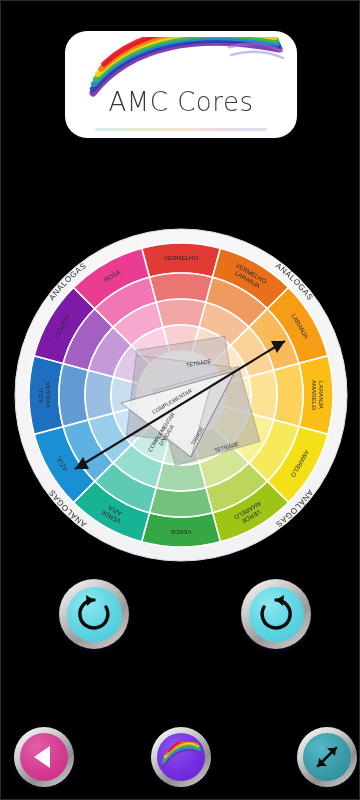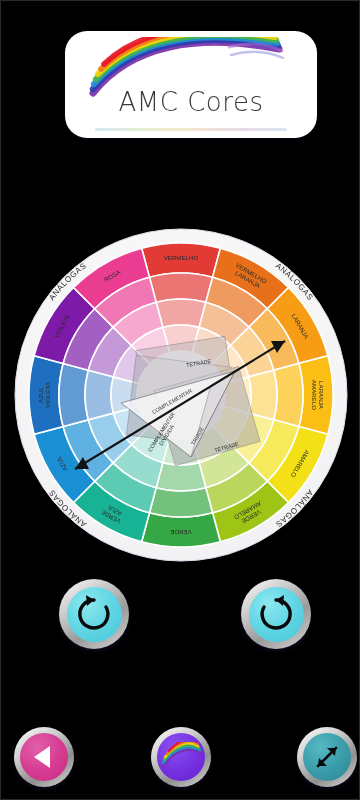--- a/index.html
+++ b/index.html
@@ -13,21 +13,21 @@
     background:linear-gradient(to bottom,
        #9441e9 0%, #9c4dea 8%, #a85ceb 16%, #b druid 0%,
        #b978ee 26%, #c48fef 36%, #d0a6f2 46%, #dbbcf5 56%,
        #e6cff8 66%, #eeddfa 76%, #f4e9fc 86%, #f7f0fd 94%, #f8f3fd 100%);
     border:1px solid #2a2a2a;
     box-sizing:border-box;
   }
 
   
   #logo-card{
-    position:absolute;left:64px;top:30px;width:252px;height:107px;
+    position:absolute;left:64px;top:30px;width:232px;height:107px;
     background:#ffffff;border-radius:22px;
     box-shadow:0 1px 3px rgba(60,20,100,.22);
     overflow:hidden;
   }
   #logo-rainbow{position:absolute;left:14px;top:6px;width:206px;height:60px;}
   #logo-text{
     position:absolute;left:0;right:0;top:56px;text-align:center;
     font-size:26px;letter-spacing:.5px;color:#3a3a3a;
     font-family:"DejaVu Sans", sans-serif;font-weight:300;
   }

